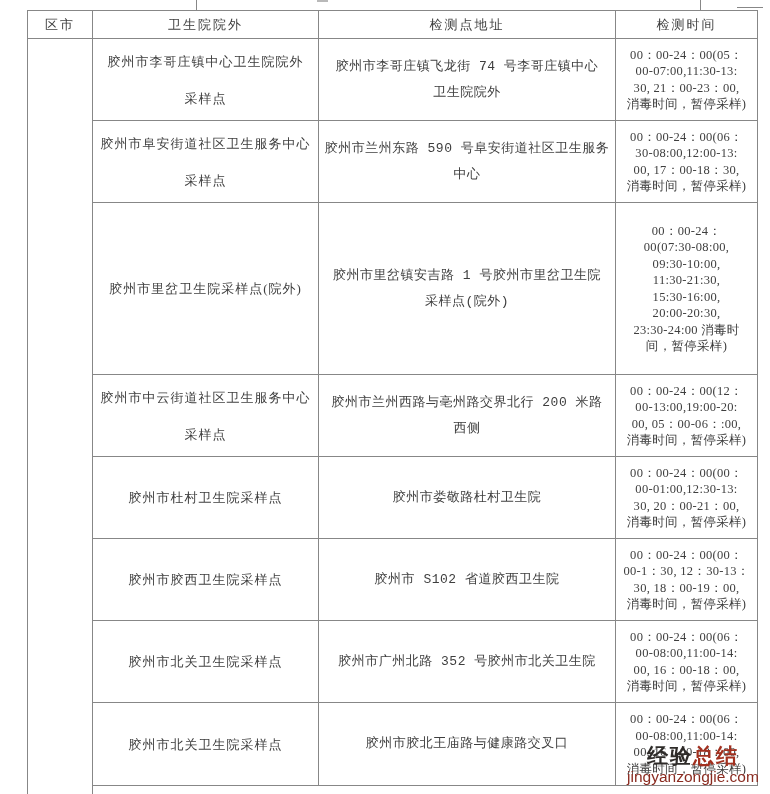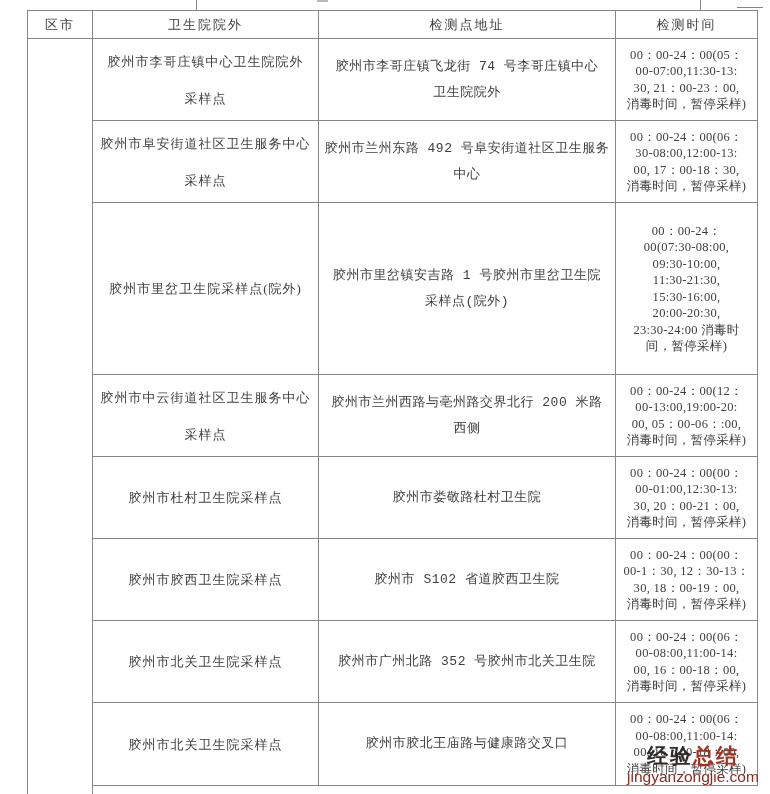--- a/index.html
+++ b/index.html
@@ -115,21 +115,21 @@
         <td class="c-addr">胶州市李哥庄镇飞龙街 74 号李哥庄镇中心
 卫生院院外</td>
         <td class="c-time">00：00-24：00(05：
 00-07:00,11:30-13:
 30, 21：00-23：00,
 消毒时间，暂停采样)</td>
       </tr>
       <tr class="h-sm">
         <td class="c-site">胶州市阜安街道社区卫生服务中心
 采样点</td>
-        <td class="c-addr">胶州市兰州东路 492 号阜安街道社区卫生服务
+        <td class="c-addr">胶州市兰州东路 590 号阜安街道社区卫生服务
 中心</td>
         <td class="c-time">00：00-24：00(06：
 30-08:00,12:00-13:
 00, 17：00-18：30,
 消毒时间，暂停采样)</td>
       </tr>
       <tr class="h-lg">
         <td class="c-site">胶州市里岔卫生院采样点(院外)</td>
         <td class="c-addr">胶州市里岔镇安吉路 1 号胶州市里岔卫生院
 采样点(院外)</td>

